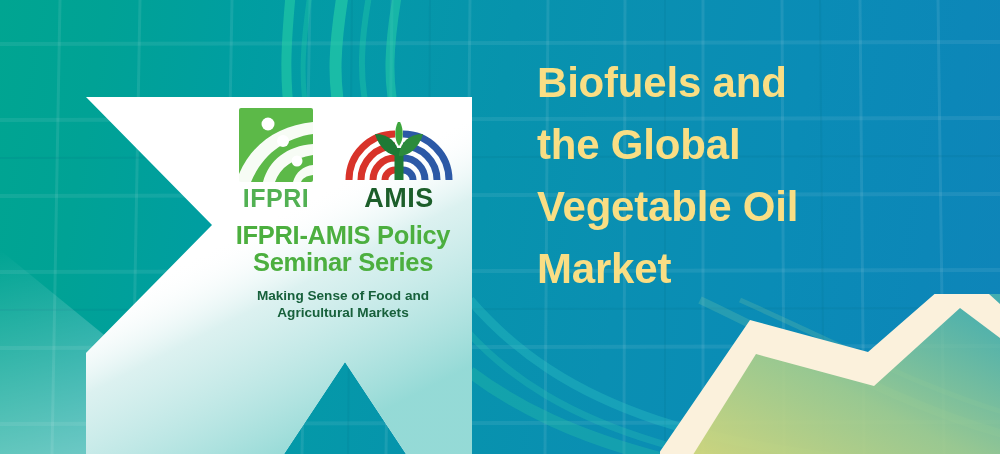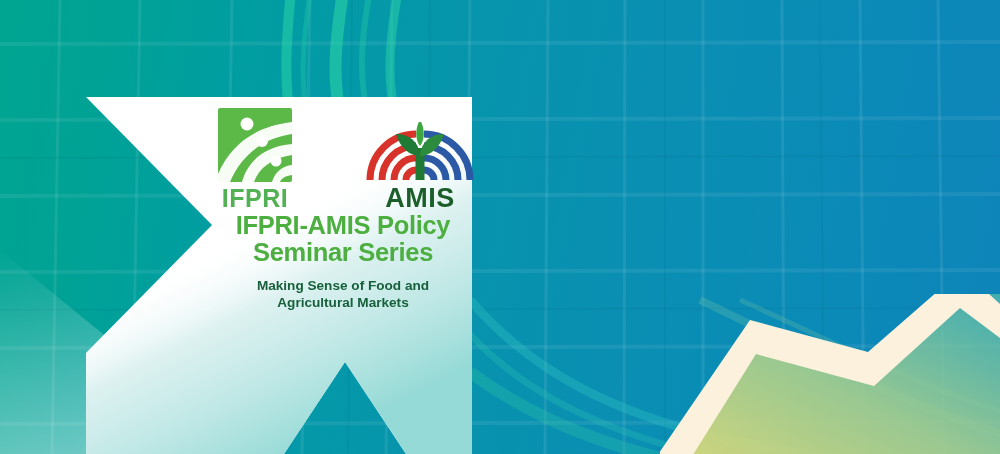--- a/index.html
+++ b/index.html
@@ -36,30 +36,30 @@
   
   .card-content{
     position:absolute;
     left:212px;top:104px;
     width:262px;
     text-align:center;
     z-index:6;
   }
   .logos{
     display:flex;
-    justify-content:space-between;
+    justify-content:center;
     align-items:flex-end;
     gap:16px;
     height:108px;
   }
   .logo-ifpri{width:96px;height:104px;position:relative;}
   .logo-amis{width:108px;height:104px;position:relative;}
 
   .series-title{
-    margin-top:0;
+    margin-top:10px;
     color:#4CAF3F;
     font-size:25.5px;
     font-weight:bold;
     line-height:1.07;
     letter-spacing:-0.3px;
     white-space:pre-line;
   }
   .series-sub{
     margin-top:11px;
     color:#17603B;
@@ -228,20 +228,24 @@
       </div>
     </div>
 
     <div class="series-title">IFPRI-AMIS Policy
 Seminar Series</div>
 
     <div class="series-sub">Making Sense of Food and
 Agricultural Markets</div>
   </div>
 
+  <div class="headline">Biofuels and
+the Global
+Vegetable Oil
+Market</div>
 
   <svg class="chart-arrow" viewBox="0 0 340 160" preserveAspectRatio="none">
 
     <path d="M20,160 L92,38 L208,70 L300,-6 L340,-6 L340,160 Z" fill="url(#arrowFill)"></path>
 
     <path d="M-10,172 L90,26 L208,58 L286,-10 L318,-10 L340,10 L340,44 L300,14 L214,92 L96,60 L26,172 Z" fill="#FBF1DC"></path>
   </svg>
 
 </div>
 

